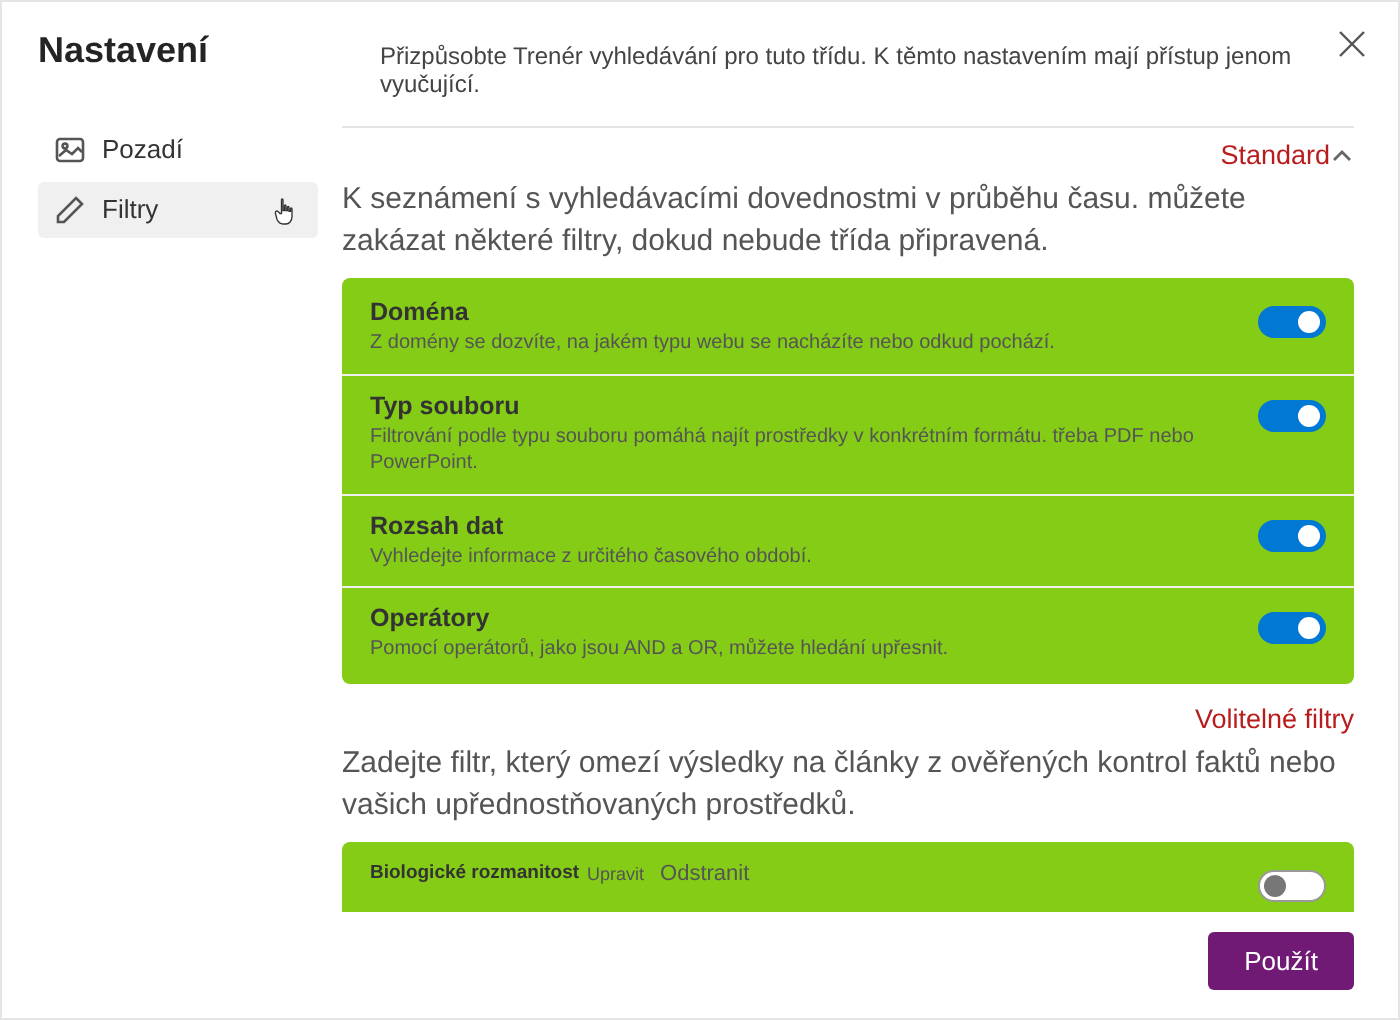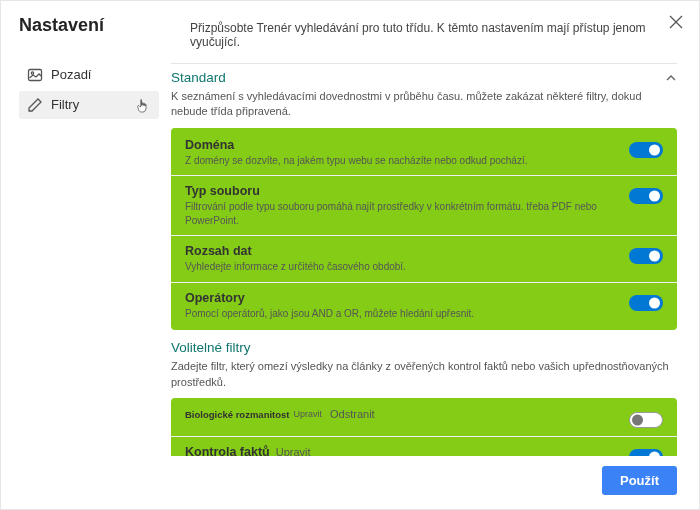--- a/index.html
+++ b/index.html
@@ -15,39 +15,39 @@
   .sidebar { width: 140px; flex-shrink: 0; padding-top: 4px; }
   .sidebar-item { display: flex; align-items: flex-start; gap: 8px; padding: 6px 8px; font-size: 13px; color: #333; cursor: pointer; border-radius: 3px; margin-bottom: 2px; position: relative; }
   .sidebar-item.active { background: #f0f0f0; }
   .sidebar-item .icon { width: 16px; height: 16px; display: inline-flex; align-items: center; justify-content: center; }
   .sidebar-item .icon svg { stroke: #555; fill: none; stroke-width: 1.3; }
   .cursor-hand { position: absolute; right: 8px; top: 6px; width: 16px; height: 18px; pointer-events: none; }
   .content { flex: 1; overflow-y: auto; padding: 0 22px 0 12px; position: relative; }
   .content::-webkit-scrollbar { width: 8px; }
   .content::-webkit-scrollbar-thumb { background: #ccc; border-radius: 4px; }
   .divider { border: none; border-top: 1px solid #e5e5e5; margin: 6px 0 0 0; }
-  .section-title { font-size: 13.5px; font-weight: 400; color: #0f766e; margin: 6px 0 4px; display: flex; justify-content: space-between; align-items: center; }
-  .section-desc { font-size: 11px; color: #555; margin-bottom: 8px; line-height: 1.4; }
+  .section-title { font-size: 13.5px; font-weight: 400; color: #b91c1c; margin: 6px 0 4px; display: flex; justify-content: flex-end; align-items: center; }
+  .section-desc { font-size: 15px; color: #555; margin-bottom: 8px; line-height: 1.4; }
   .filters-box { background: #84cc16; border-radius: 4px; padding: 2px 0; margin-bottom: 10px; }
   .filter-row { padding: 8px 14px 8px 14px; border-bottom: 1px solid #efefef; display: flex; align-items: flex-start; gap: 10px; }
   .filter-row:last-child { border-bottom: none; }
   .filter-text { flex: 1; }
   .filter-title { font-size: 12.5px; font-weight: 600; color: #333; display: flex; align-items: center; gap: 6px; }
   .filter-desc { font-size: 10px; color: #555; margin-top: 2px; line-height: 1.35; }
   .filter-edit { font-size: 11px; color: #555; font-weight: 400; cursor: pointer; }
   .filter-edit-sm { font-size: 9px; color: #555; font-weight: 400; cursor: pointer; }
   .filter-title-sm { font-size: 9.5px; font-weight: 600; color: #333; display: flex; align-items: center; gap: 4px; }
   .toggle { width: 34px; height: 16px; border-radius: 10px; position: relative; flex-shrink: 0; margin-top: 4px; cursor: pointer; }
   .toggle.on { background: #0078d4; }
   .toggle.off { background: #fff; border: 1px solid #999; }
   .toggle .knob { position: absolute; width: 11px; height: 11px; border-radius: 50%; top: 50%; transform: translateY(-50%); }
   .toggle.on .knob { right: 3px; background: #fff; }
   .toggle.off .knob { left: 2px; background: #777; }
   .footer { display: flex; justify-content: flex-end; padding: 10px 22px 14px 0; }
-  .apply-btn { background: #3b82f6; color: #fff; border: none; border-radius: 3px; padding: 7px 18px; font-size: 13px; cursor: pointer; font-weight: bold; }
+  .apply-btn { background: #701a75; color: #fff; border: none; border-radius: 3px; padding: 7px 18px; font-size: 13px; cursor: pointer; }
   .chevron { width: 12px; height: 12px; }
   .chevron svg { stroke: #666; fill: none; stroke-width: 1.4; width: 12px; height: 12px; }
 </style>
 </head>
 <body>
 
 <div class="dialog">
 
   <div class="header">
     <div class="title-area">

